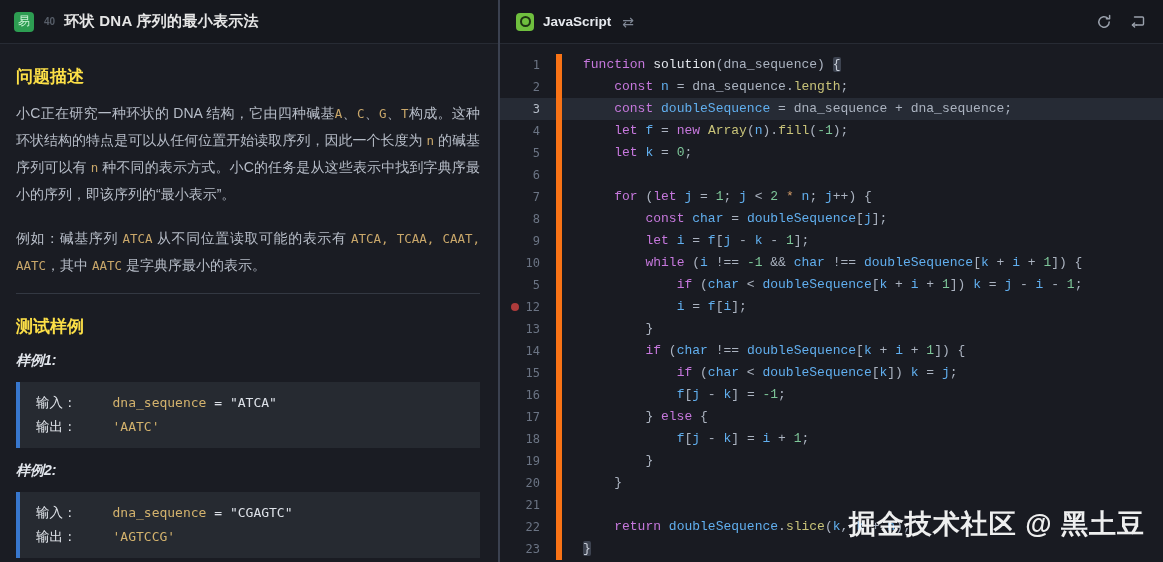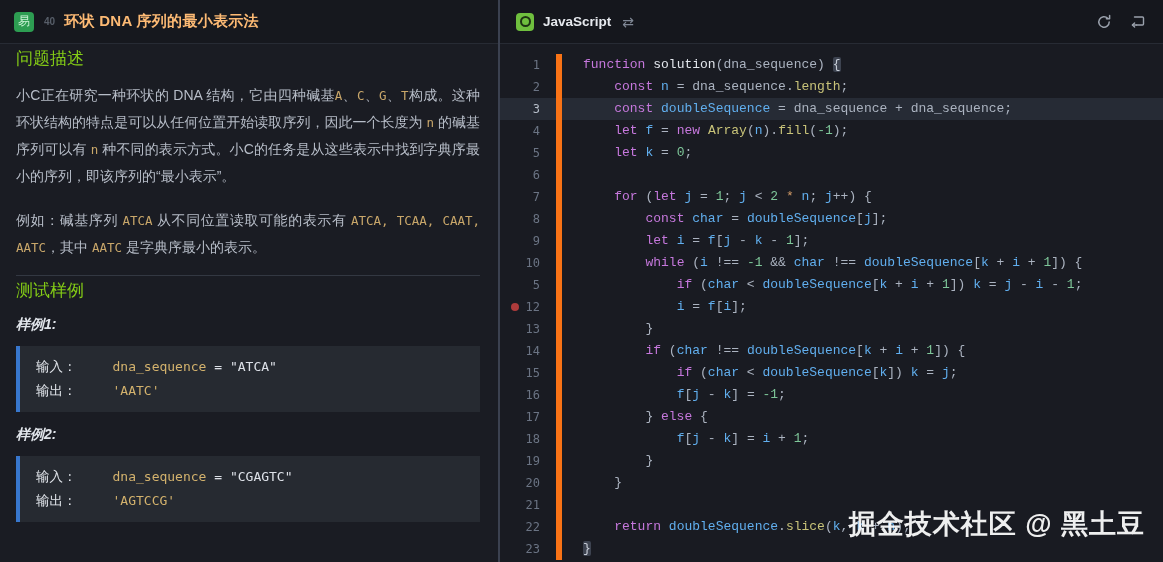--- a/index.html
+++ b/index.html
@@ -7,23 +7,23 @@
        -webkit-font-smoothing:antialiased;}
   .app{display:flex;width:1163px;height:562px;}
 
   
   .left-panel{width:498px;flex:none;background:#1a1c23;display:flex;flex-direction:column;}
   .lp-header{height:44px;flex:none;display:flex;align-items:center;padding:0 14px;
              background:#16181e;border-bottom:1px solid #272b34;box-sizing:border-box;}
   .diff-badge{width:20px;height:20px;border-radius:4px;background:#2d9d52;color:#c9f2d4;
               font-size:12px;display:flex;align-items:center;justify-content:center;flex:none;}
   .prob-num{color:#575e69;font-size:10px;font-weight:700;margin:0 9px 0 10px;}
-  .prob-title{color:#fdba74;font-size:15px;font-weight:700;letter-spacing:.3px;white-space:nowrap;}
+  .prob-title{color:#e5e5e5;font-size:15px;font-weight:700;letter-spacing:.3px;white-space:nowrap;}
   .lp-body{flex:1;padding:0 18px 0 16px;overflow:hidden;}
-  .sec-heading{color:#84cc16;font-size:17px;font-weight:400;margin:4px 0 0 0;line-height:22px;}
+  .sec-heading{color:#fde047;font-size:17px;font-weight:700;margin:22px 0 0 0;line-height:22px;}
   .para{color:#b7bdc8;font-size:14px;line-height:26px;margin:12px 0 0 0;text-align:justify;}
   .para:nth-of-type(2){margin-top:18px;}
   .icode{font-family:"DejaVu Sans Mono",monospace;font-size:12.5px;color:#c9a76a;}
   .hr{border:none;border-top:1px solid #333842;margin:14px 0 0 0;}
   .sample-label{color:#e2e6ec;font-size:14px;font-weight:700;font-style:italic;margin-top:14px;}
   .sample-block{margin-top:12px;background:#262a31;border-left:4px solid #3877cd;
                 padding:9px 16px;box-sizing:border-box;}
   .sb-line{font-family:"DejaVu Sans Mono",monospace;font-size:13px;line-height:24px;
            color:#dde1e8;white-space:pre;}
   .clabel{font-family:"Liberation Sans",sans-serif;font-size:13.5px;color:#e2e6ec;}

